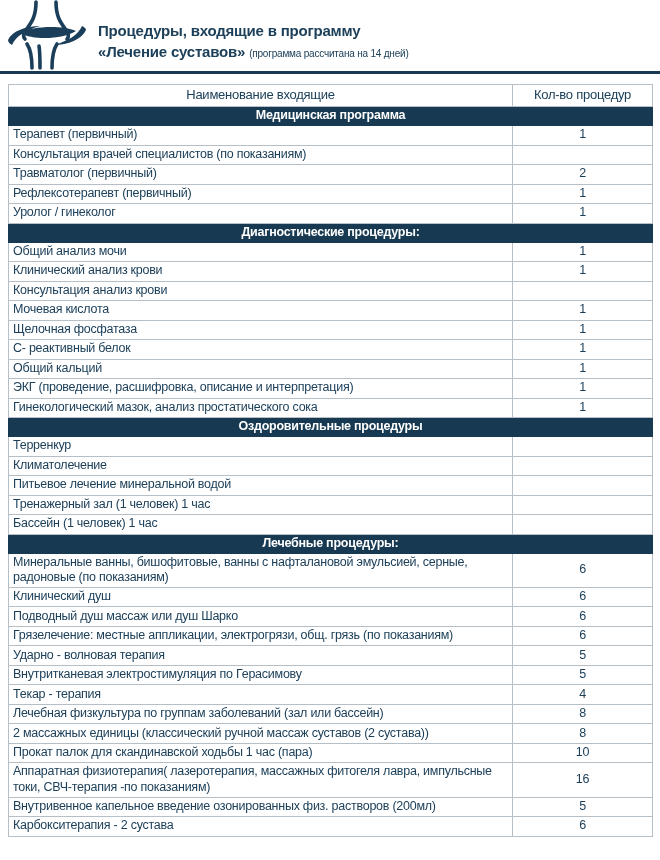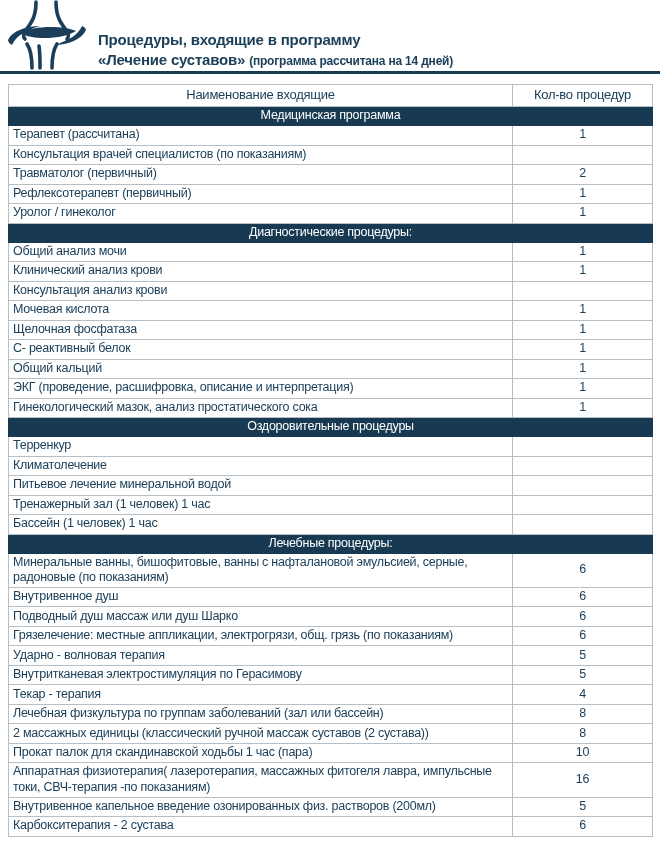--- a/index.html
+++ b/index.html
@@ -2,42 +2,42 @@
 <html><head>
 <meta charset="utf-8">
 <style>
   html,body{margin:0;padding:0;background:#ffffff;}
   .page{
     width:660px;height:860px;box-sizing:border-box;background:#ffffff;
     font-family:"Liberation Sans","DejaVu Sans",sans-serif;
     color:#1d405a;overflow:hidden;
   }
   
-  .hdr{display:flex;align-items:flex-end;padding:0 0 0 6px;height:70px;}
+  .hdr{display:flex;align-items:center;padding:0 0 0 6px;height:70px;}
   .logo{width:82px;height:70px;flex:0 0 82px;}
   .titles{padding-top:13px;padding-left:10px;}
   .t1{font-size:15px;font-weight:bold;letter-spacing:-0.2px;line-height:1.35;}
   .t2{font-size:15px;letter-spacing:-0.2px;line-height:1.35;}
   .t2 .b{font-weight:bold;}
-  .t2 .n{font-weight:bold;font-size:12px;}
+  .t2 .n{font-weight:normal;font-size:10px;}
   .rule{height:3px;background:#173a52;margin:1px 0 0 0;}
   
   table{
     border-collapse:collapse;table-layout:fixed;
     width:644px;margin:10px 8px 0 8px;
     font-size:12.5px;letter-spacing:-0.25px;
   }
   col.c-name{width:504px;}
   col.c-count{width:140px;}
   td,th{border:1px solid #b6bfc5;padding:1px 4px;vertical-align:middle;line-height:1.25;}
   thead th{font-weight:normal;text-align:center;height:19px;font-size:13px;}
   td.name{text-align:left;height:16.5px;}
   td.count{text-align:center;}
   tr.section td{
-    background:#173a52;color:#ffffff;font-weight:normal;text-align:center;
+    background:#173a52;color:#ffffff;font-weight:bold;text-align:center;
     height:16px;font-size:12.5px;border-color:#173a52;
   }
 </style>
 </head>
 <body>
 
 <div class="page">
 
   <div class="hdr">
     <div class="logo">
@@ -73,21 +73,21 @@
       <tr>
         <th>Наименование входящие</th>
         <th>Кол-во процедур</th>
       </tr>
     </thead>
     <tbody id="tbody">
         <tr class="section">
           <td colspan="2">Медицинская программа</td>
         </tr>
         <tr>
-          <td class="name">Терапевт  (рассчитана)</td>
+          <td class="name">Терапевт  (первичный)</td>
           <td class="count">1</td>
         </tr>
         <tr>
           <td class="name">Консультация врачей специалистов (по показаниям)</td>
           <td class="count"></td>
         </tr>
         <tr>
           <td class="name">Травматолог (первичный)</td>
           <td class="count">2</td>
         </tr>
@@ -162,21 +162,21 @@
           <td class="count"></td>
         </tr>
         <tr class="section">
           <td colspan="2">Лечебные процедуры:</td>
         </tr>
         <tr>
           <td class="name">Минеральные ванны, бишофитовые, ванны с нафталановой эмульсией, серные, радоновые (по показаниям)</td>
           <td class="count">6</td>
         </tr>
         <tr>
-          <td class="name">Внутривенное душ</td>
+          <td class="name">Клинический душ</td>
           <td class="count">6</td>
         </tr>
         <tr>
           <td class="name">Подводный душ массаж или душ Шарко</td>
           <td class="count">6</td>
         </tr>
         <tr>
           <td class="name">Грязелечение: местные аппликации, электрогрязи, общ. грязь (по показаниям)</td>
           <td class="count">6</td>
         </tr>

